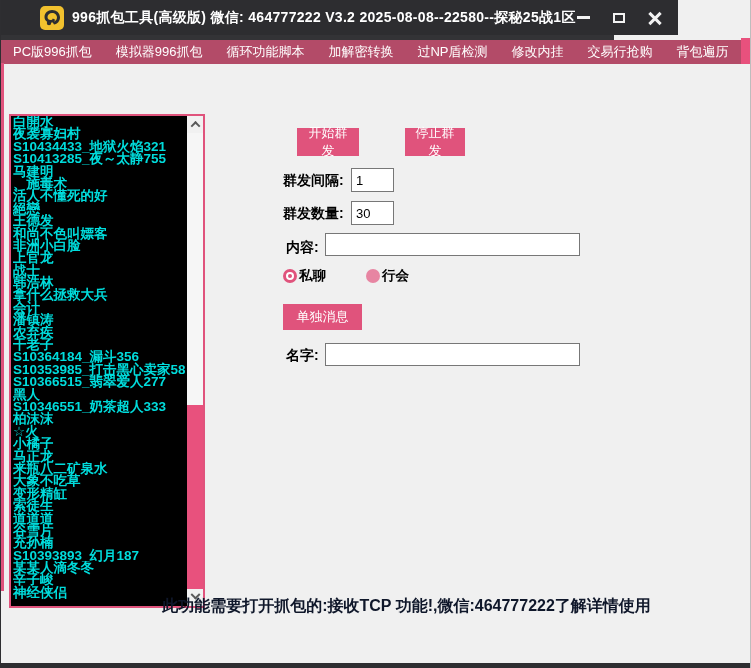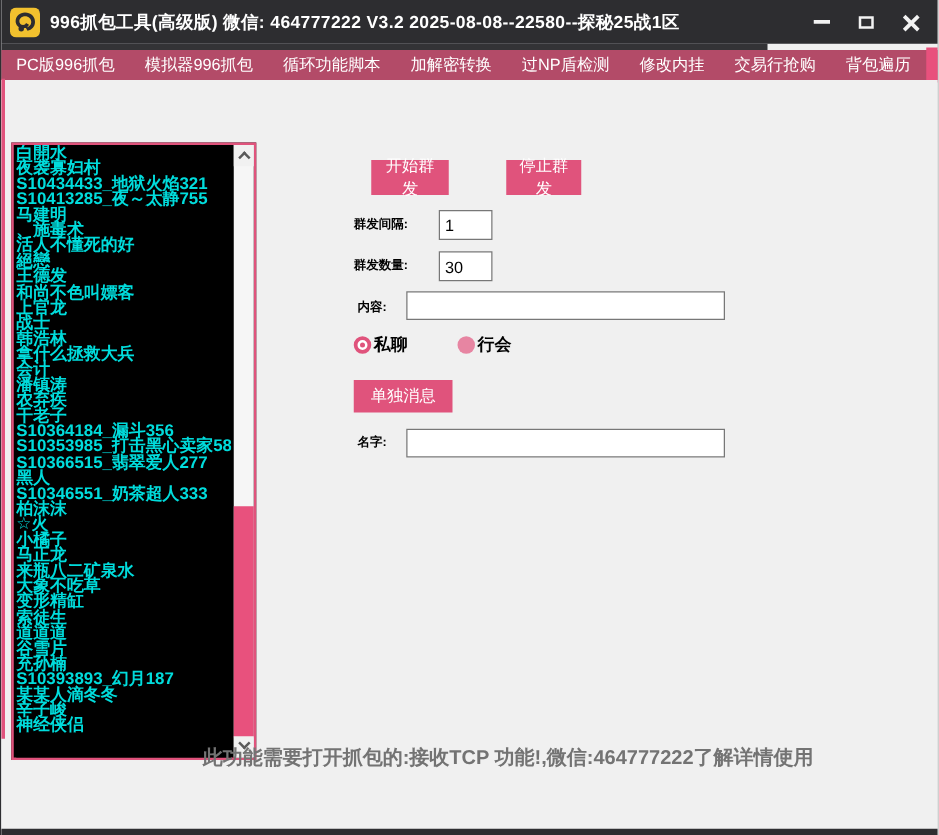--- a/index.html
+++ b/index.html
@@ -2,21 +2,21 @@
 <html><head>
 <meta charset="utf-8">
 <style>
   html,body{margin:0;padding:0;background:#d8d8d8;}
   *{box-sizing:border-box;font-family:"Liberation Sans","DejaVu Sans",sans-serif;}
   .window{
     position:relative;width:751px;height:668px;margin:0 auto;
     background:#f0f0f0;overflow:hidden;border-left:1px solid #2e2e31;border-right:1px solid #bdbdbd;
   }
   
-  .titlebar{position:absolute;left:0;top:0;width:751px;height:35px;background:#2d2d30;display:flex;align-items:center;}
+  .titlebar{position:absolute;left:0;top:0;width:677px;height:35px;background:#2d2d30;display:flex;align-items:center;padding-left:32px;}
   .app-icon{width:24px;height:24px;margin:0 8px 0 7px;flex:0 0 auto;}
   .title-text{color:#ffffff;font-size:14px;font-weight:700;white-space:nowrap;letter-spacing:.3px;}
   .win-controls{position:absolute;right:12px;top:0;height:35px;display:flex;align-items:center;gap:14px;}
   .win-btn{width:22px;height:22px;display:flex;align-items:center;justify-content:center;cursor:pointer;}
   .glyph-min{width:13px;height:3px;background:#f2f2f2;}
   .glyph-max{width:12px;height:10px;border:2px solid #f2f2f2;}
   .glyph-close{position:relative;width:14px;height:14px;}
   .glyph-close:before,.glyph-close:after{content:"";position:absolute;left:-1px;top:6px;width:16px;height:3px;background:#f2f2f2;}
   .glyph-close:before{transform:rotate(45deg);}
   .glyph-close:after{transform:rotate(-45deg);}
@@ -39,40 +39,40 @@
   .chev{width:7px;height:7px;border-left:2px solid #5a5a5a;border-top:2px solid #5a5a5a;}
   .chev-up{transform:rotate(45deg) translate(1px,1px);}
   .chev-down{transform:rotate(225deg) translate(2px,2px);}
   .sb-thumb{position:absolute;left:0;top:289px;width:16px;height:185px;background:#e8517d;cursor:pointer;}
   
   .btn{position:absolute;background:#e0537c;color:#fff;font-size:13px;border:none;
        display:flex;align-items:center;justify-content:center;cursor:pointer;}
   .btn-start{left:296px;top:128px;width:62px;height:28px;}
   .btn-stop{left:356px;top:128px;width:60px;height:28px;margin-left:48px;}
   .btn-single{left:282px;top:304px;width:79px;height:26px;}
-  .fld-label{position:absolute;font-size:10px;font-weight:700;color:#000;white-space:nowrap;}
+  .fld-label{position:absolute;font-size:14px;font-weight:700;color:#000;white-space:nowrap;}
   .lbl-interval{left:282px;top:172px;}
   .lbl-count{left:282px;top:205px;}
   .lbl-content{left:285px;top:239px;}
   .lbl-name{left:285px;top:347px;}
   .txt{position:absolute;border:1px solid #777;background:#fff;font-size:13px;padding:0 4px;outline:none;}
   .in-interval{left:350px;top:168px;width:43px;height:24px;}
   .in-count{left:350px;top:201px;width:43px;height:24px;}
   .in-content{left:324px;top:233px;width:255px;height:23px;}
   .in-name{left:324px;top:343px;width:255px;height:23px;}
   .radio-row{position:absolute;left:282px;top:270px;height:15px;display:flex;align-items:flex-end;}
   .radio-opt{display:flex;align-items:center;cursor:pointer;}
   .radio-opt + .radio-opt{margin-left:40px;}
   .rdot{width:14px;height:14px;border-radius:50%;background:#e785a2;margin-right:2px;}
   .rdot.selected{width:14px;height:14px;background:#fff;border:3px solid #e0537c;position:relative;}
   .rdot.selected:after{content:"";position:absolute;left:2px;top:2px;width:4px;height:4px;border-radius:50%;background:#e0537c;}
   .radio-label{font-size:13.5px;font-weight:700;color:#000;}
   
   .notice{position:absolute;left:60px;top:596px;width:691px;text-align:center;
-          color:#737373;font-size:16px;font-weight:700;white-space:nowrap;}
+          color:#0f172a;font-size:16px;font-weight:700;white-space:nowrap;}
   .bottom-edge{position:absolute;left:0;bottom:0;width:751px;height:5px;background:#2e2e31;}
 </style>
 </head>
 <body>
 
 <div class="window">
 
   <div class="titlebar">
     <div class="app-icon">
       <svg width="24" height="24" viewBox="0 0 24 24">
@@ -117,20 +117,21 @@
         <div class="list-item">白開水</div>
         <div class="list-item">夜袭寡妇村</div>
         <div class="list-item">S10434433_地狱火焰321</div>
         <div class="list-item">S10413285_夜～太静755</div>
         <div class="list-item">马建明</div>
         <div class="list-item">、施毒术</div>
         <div class="list-item">活人不懂死的好</div>
         <div class="list-item">絕戀</div>
         <div class="list-item">王德发</div>
         <div class="list-item">和尚不色叫嫖客</div>
+        <div class="list-item">非洲小白脸</div>
         <div class="list-item">上官龙</div>
         <div class="list-item">战士</div>
         <div class="list-item">韩浩林</div>
         <div class="list-item">拿什么拯救大兵</div>
         <div class="list-item">会计</div>
         <div class="list-item">潘镇涛</div>
         <div class="list-item">农弃疾</div>
         <div class="list-item">干老子</div>
         <div class="list-item">S10364184_漏斗356</div>
         <div class="list-item">S10353985_打击黑心卖家580</div>

